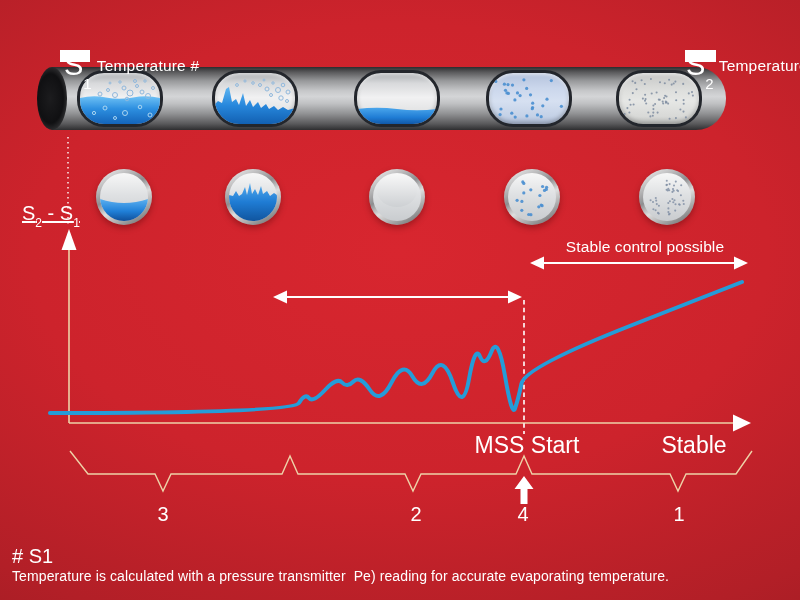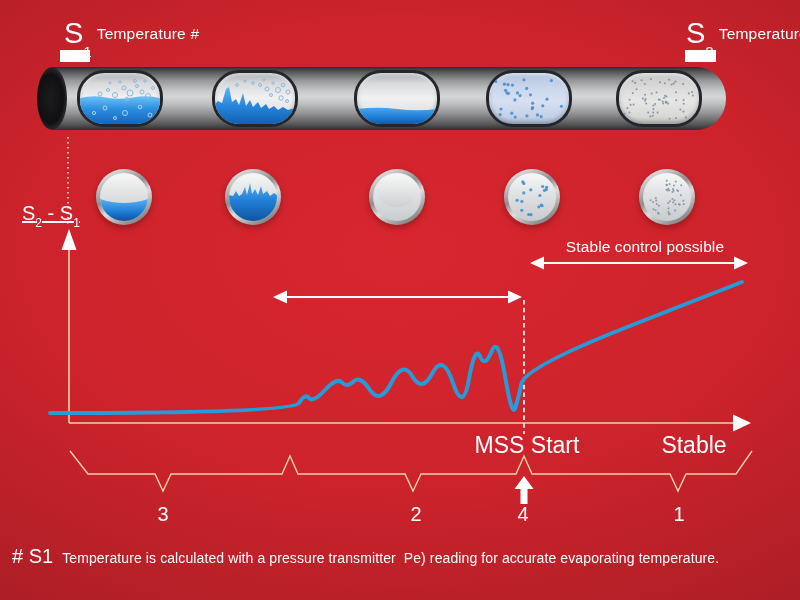--- a/index.html
+++ b/index.html
@@ -35,31 +35,31 @@
     box-shadow:0 3px 6px rgba(60,0,0,.35);
   }
   .sight .inner{position:absolute;inset:4px;border-radius:50%;overflow:hidden;
     background:linear-gradient(180deg,#f7f7f7 0%,#dfe1e3 45%,#c9cccf 100%);}
   .sight .inner svg{position:absolute;inset:0;width:100%;height:100%;}
   .s-annular{background:radial-gradient(circle at 35% 30%, #6db6f2 0%, #2e82d6 55%, #14599f 100%);}
   .s-mist{background:radial-gradient(circle at 45% 40%, #d9e3f4 0%, #ccd8ec 60%, #b9c7e0 100%);}
   .s-vapor{background:radial-gradient(circle at 45% 40%, #ececea 0%, #e0e1df 60%, #d0d1cf 100%);}
   
   .sensor-pad{position:absolute;width:30px;height:12px;background:#fff;}
-  .slabel{position:absolute;white-space:nowrap;line-height:1;}
+  .slabel{position:absolute;white-space:nowrap;line-height:1;margin-top:32px;}
   .slabel .big{font-size:29px;}
   .slabel .sub{font-size:15px;position:relative;top:14px;}
   .slabel .rest{font-size:15.5px;position:relative;top:-4px;margin-left:5px;letter-spacing:.2px;}
   
   .ylabel{position:absolute;left:22px;top:203px;font-size:20px;white-space:nowrap;line-height:1;text-decoration:underline;}
   .ylabel .sub{font-size:12px;position:relative;top:7px;}
   .ann{position:absolute;font-size:15.5px;white-space:nowrap;transform:translateX(-50%);letter-spacing:.1px;}
   .axis-label{position:absolute;font-size:23px;white-space:nowrap;transform:translateX(-50%);}
   .zone{position:absolute;top:503px;font-size:20px;transform:translateX(-50%);}
-  .footer{position:absolute;left:12px;top:545px;display:flex;align-items:baseline;white-space:pre;}
+  .footer{position:absolute;left:12px;top:545px;display:flex;align-items:baseline;white-space:pre;flex-direction:column;}
   .footer .prefix{font-size:20px;margin-right:9px;}
   .footer .body{font-size:14px;letter-spacing:.1px;}
   .overlay{position:absolute;inset:0;pointer-events:none;}
 </style>
 </head>
 <body>
 
 <div class="canvas">
 
   <div class="pipe-body"></div>

